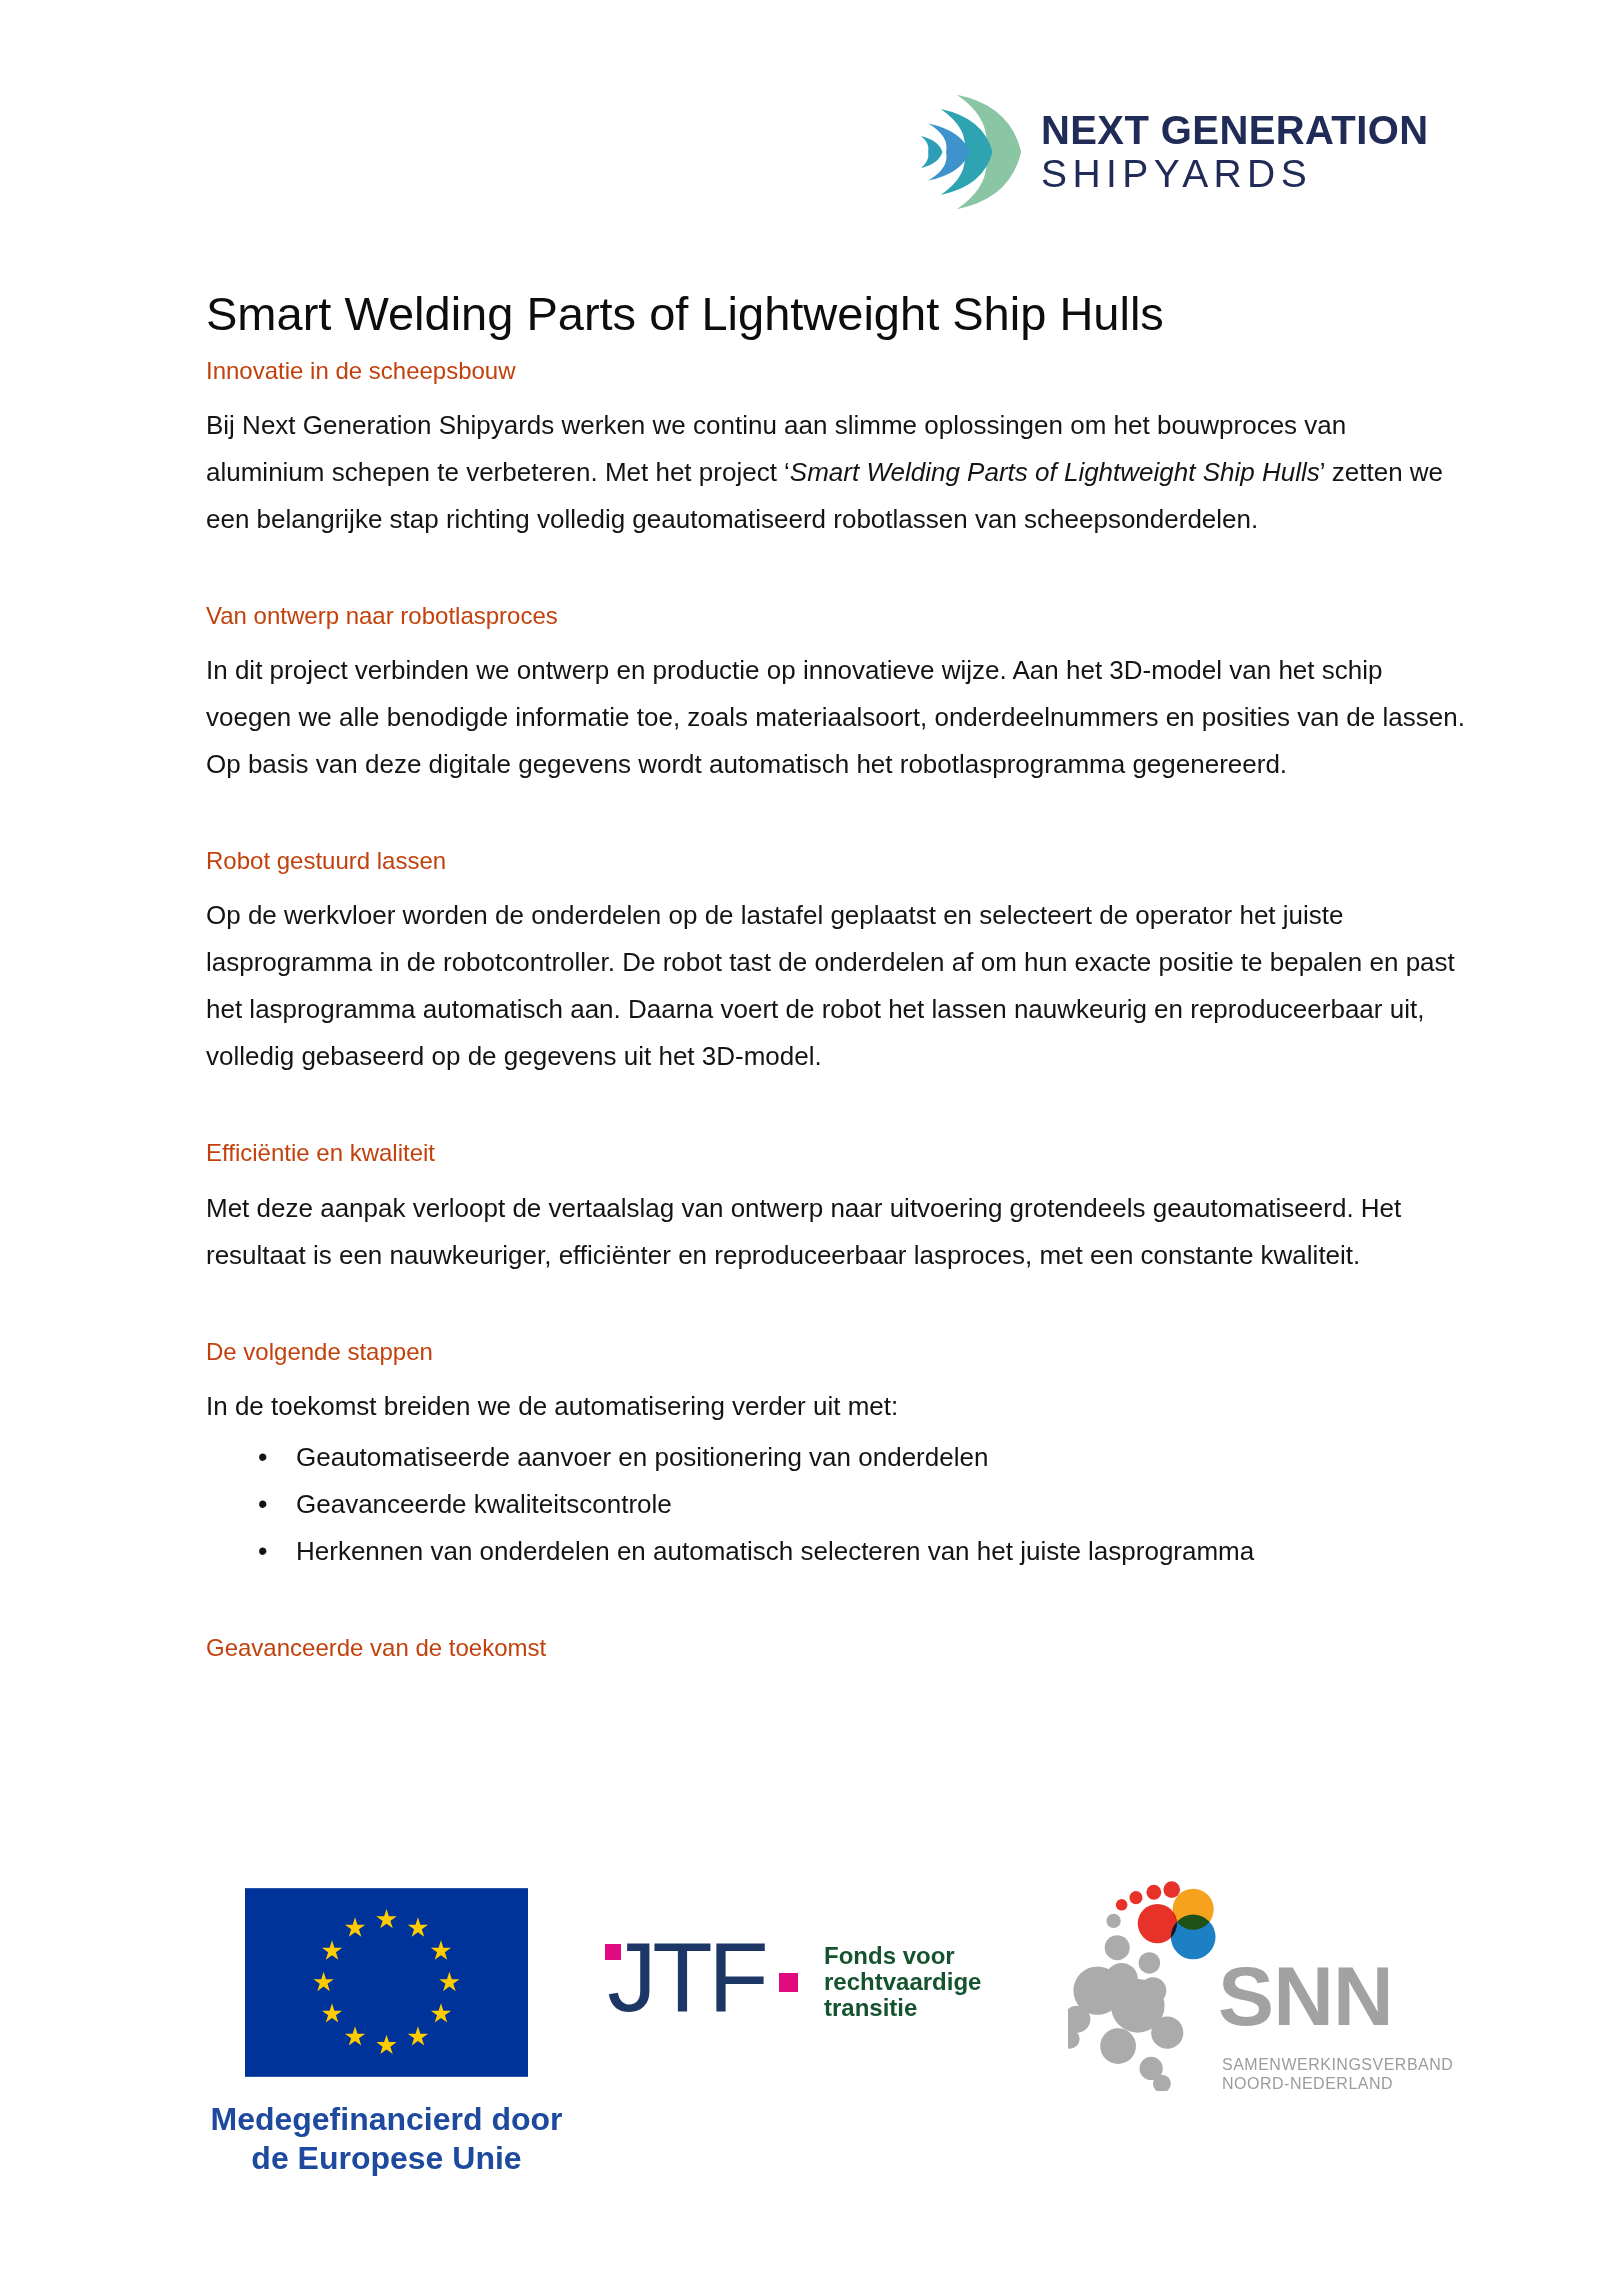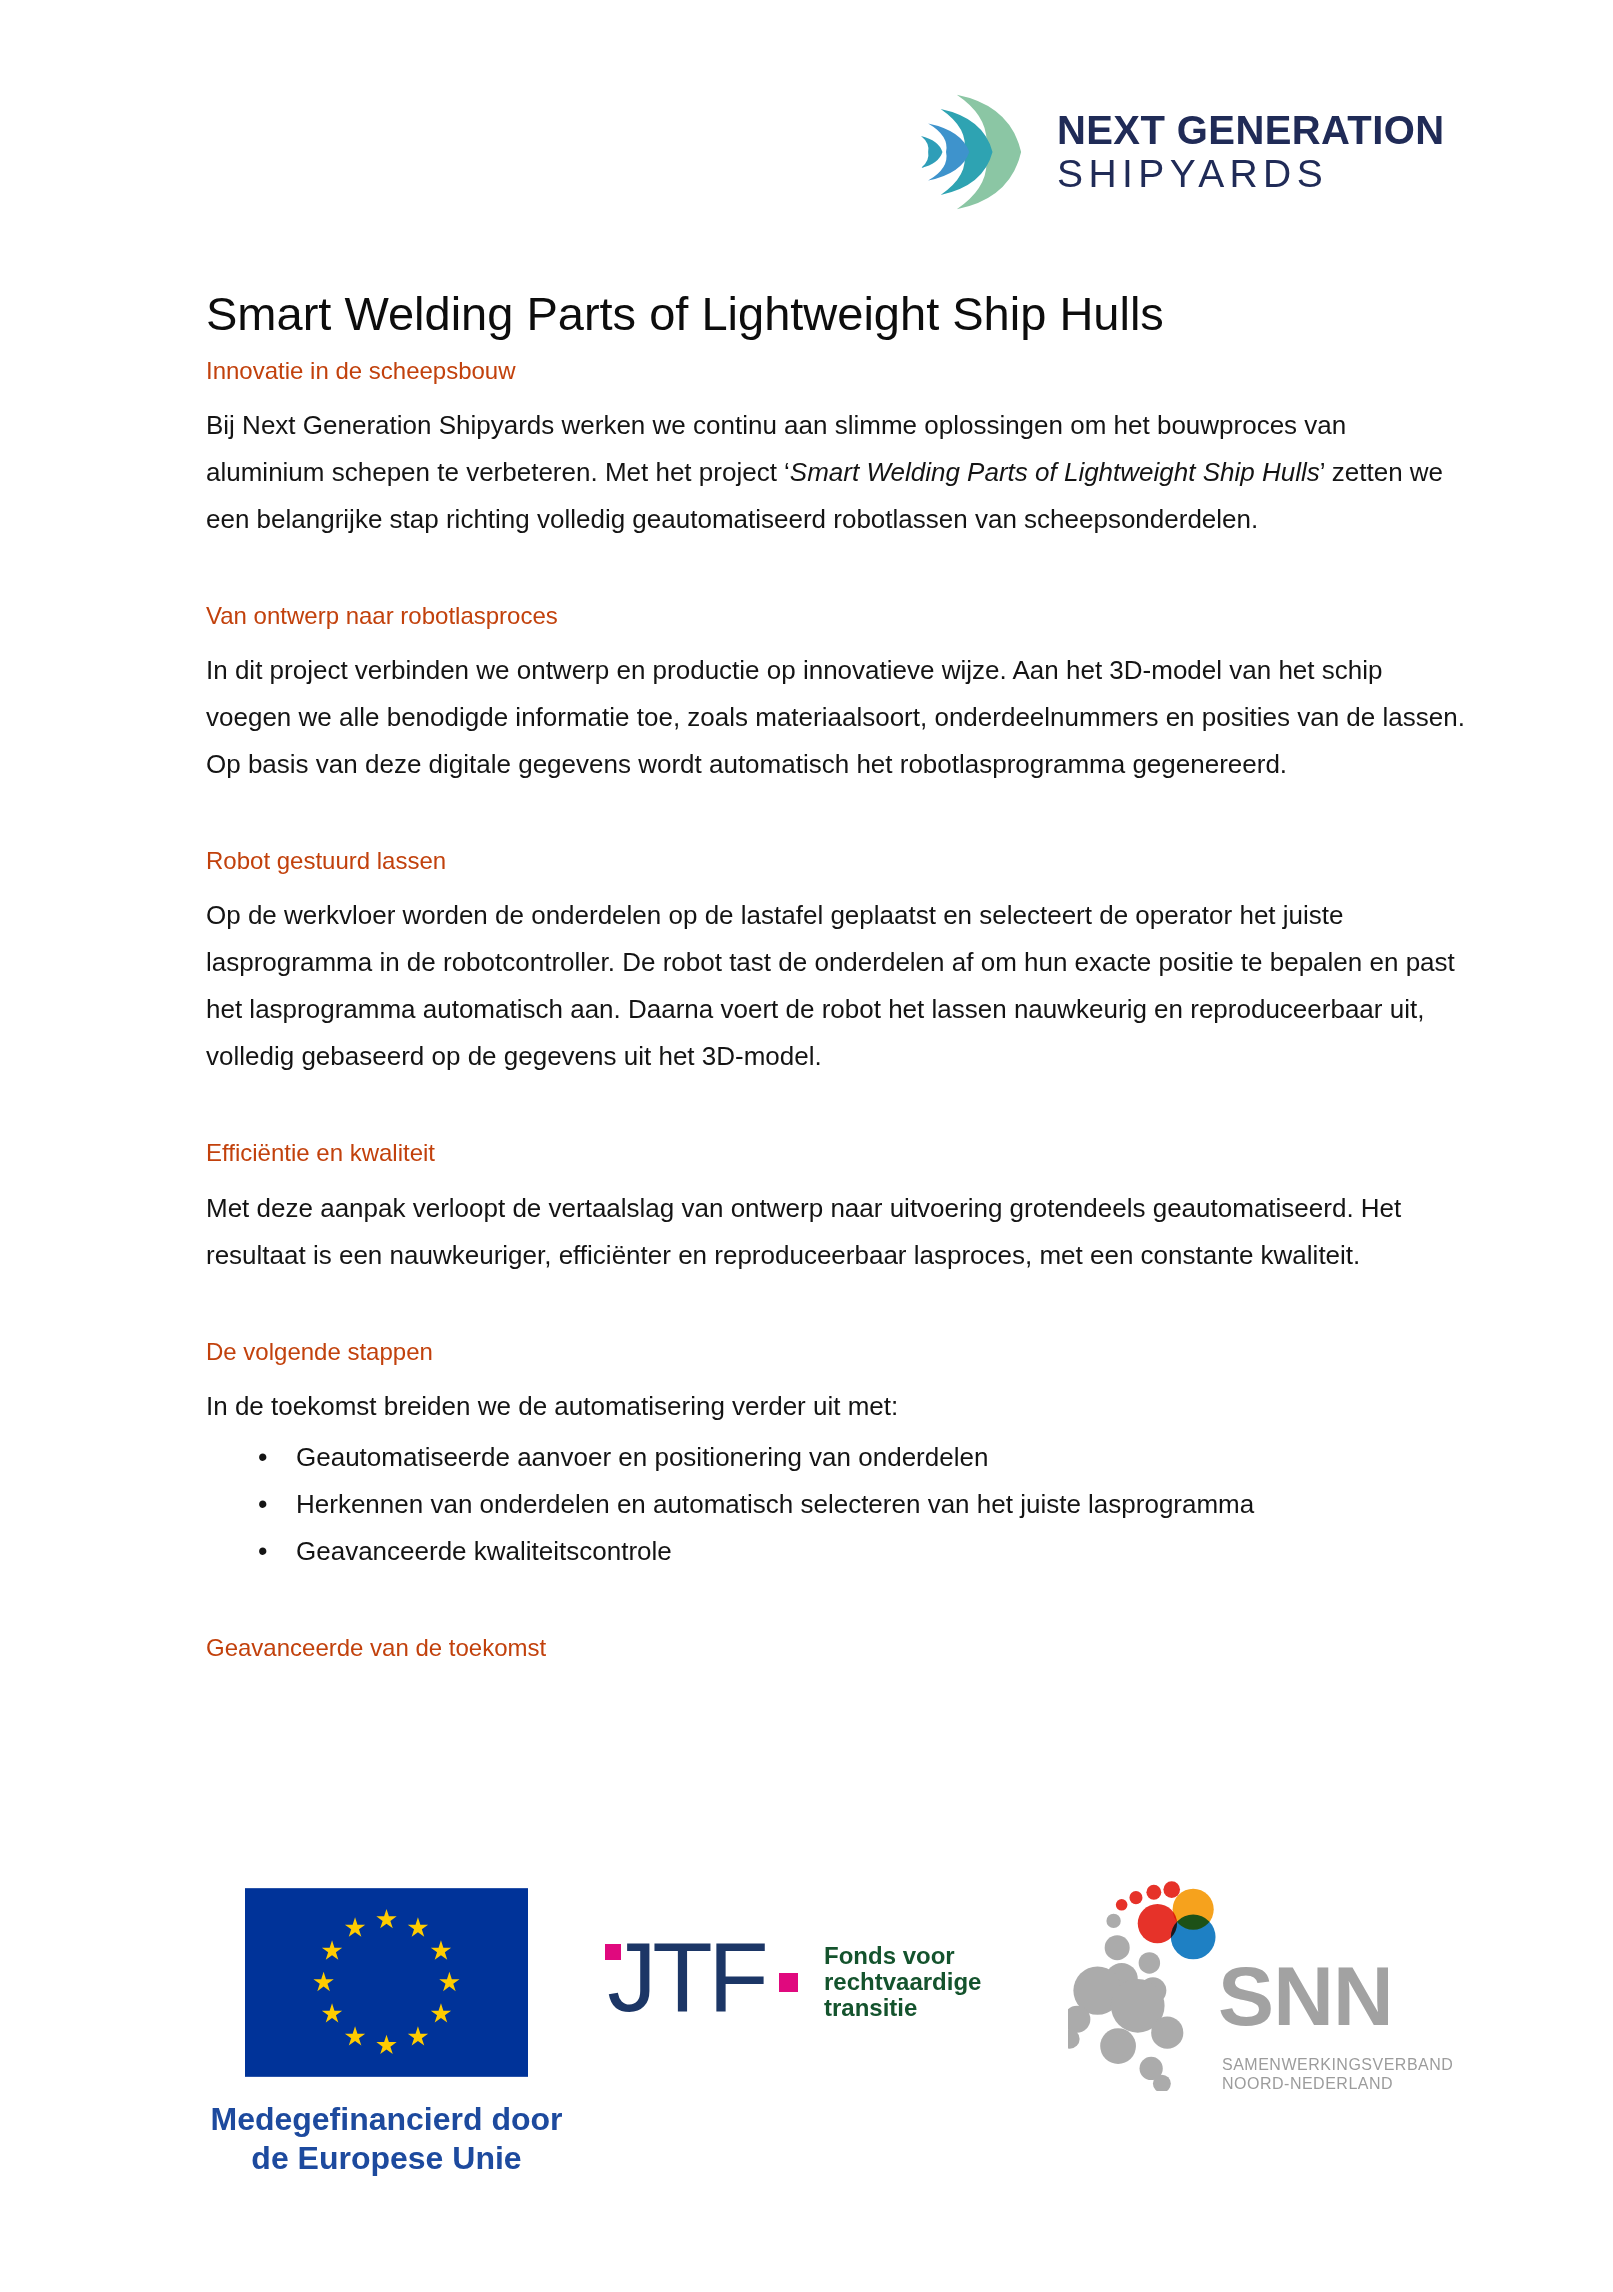--- a/index.html
+++ b/index.html
@@ -7,21 +7,21 @@
     width:1614px;height:2293px;background:#ffffff;
     font-family:"Liberation Sans", sans-serif;color:#141414;
     position:relative;overflow:hidden;
   }
   .page{position:relative;width:1614px;height:2293px;background:#fff;}
 
   
   .brand{position:absolute;left:921px;top:93px;display:flex;align-items:center;}
   .brand-mark{width:118px;height:118px;display:block;flex:0 0 auto;}
   .brand-mark svg{width:118px;height:118px;display:block;}
-  .brand-text{display:flex;flex-direction:column;margin-left:18px;}
+  .brand-text{display:flex;flex-direction:column;margin-left:2px;}
   .brand-line1{font-size:40px;font-weight:700;color:#202B57;line-height:43px;letter-spacing:0.4px;white-space:nowrap;}
   .brand-line2{font-size:39px;font-weight:400;color:#202B57;line-height:43px;letter-spacing:5.4px;white-space:nowrap;}
 
   
   .content{position:absolute;left:206px;top:0;width:1263px;}
   h1.doc-title{margin:287px 0 0 0;font-size:47px;font-weight:400;color:#0d0d0d;line-height:54px;}
   h2.section-h{margin:56px 0 0 0;font-size:24px;font-weight:400;color:#c2410c;line-height:34px;}
   h2.section-h.first{margin-top:12.5px;}
   p.body-text{margin:14.3px 0 0 0;font-size:26px;line-height:47px;color:#141414;}
   ul.steps{margin:3.6px 0 0 0;padding:0;list-style:none;}
@@ -79,22 +79,22 @@
     <h2 class="section-h">Robot gestuurd lassen</h2>
     <p class="body-text">Op de werkvloer worden de onderdelen op de lastafel geplaatst en selecteert de operator het juiste lasprogramma in de robotcontroller. De robot tast de onderdelen af om hun exacte positie te bepalen en past het lasprogramma automatisch aan. Daarna voert de robot het lassen nauwkeurig en reproduceerbaar uit, volledig gebaseerd op de gegevens uit het 3D-model.</p>
 
     <h2 class="section-h">Efficiëntie en kwaliteit</h2>
     <p class="body-text">Met deze aanpak verloopt de vertaalslag van ontwerp naar uitvoering grotendeels geautomatiseerd. Het resultaat is een nauwkeuriger, efficiënter en reproduceerbaar lasproces, met een constante kwaliteit.</p>
 
     <h2 class="section-h">De volgende stappen</h2>
     <p class="body-text">In de toekomst breiden we de automatisering verder uit met:</p>
     <ul class="steps">
       <li>Geautomatiseerde aanvoer en positionering van onderdelen</li>
+      <li>Geavanceerde kwaliteitscontrole</li>
       <li>Herkennen van onderdelen en automatisch selecteren van het juiste lasprogramma</li>
-      <li>Geavanceerde kwaliteitscontrole</li>
     </ul>
 
     <h2 class="section-h">Geavanceerde van de toekomst</h2>
   </main>
 
   <footer class="footer">
 
     <div class="eu-block">
       <svg class="eu-flag" viewBox="0 0 450 300" xmlns="http://www.w3.org/2000/svg">
         <defs>

